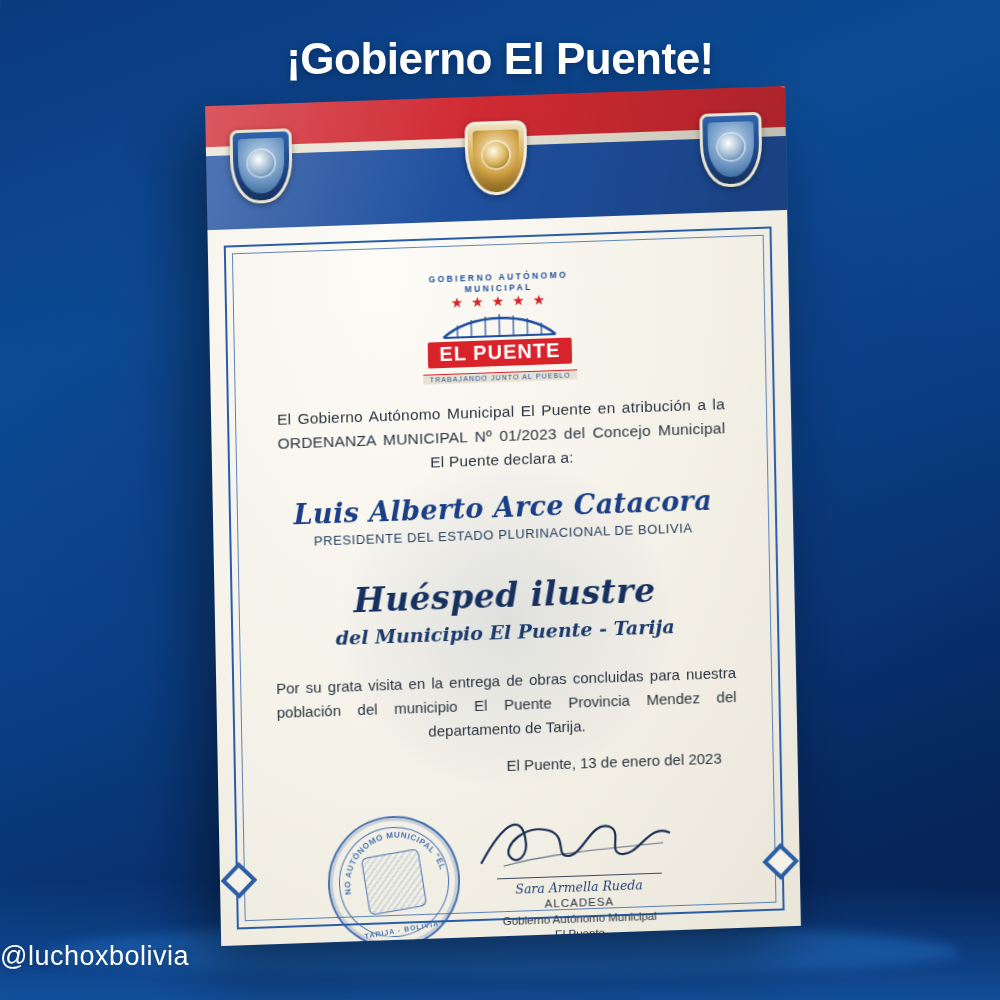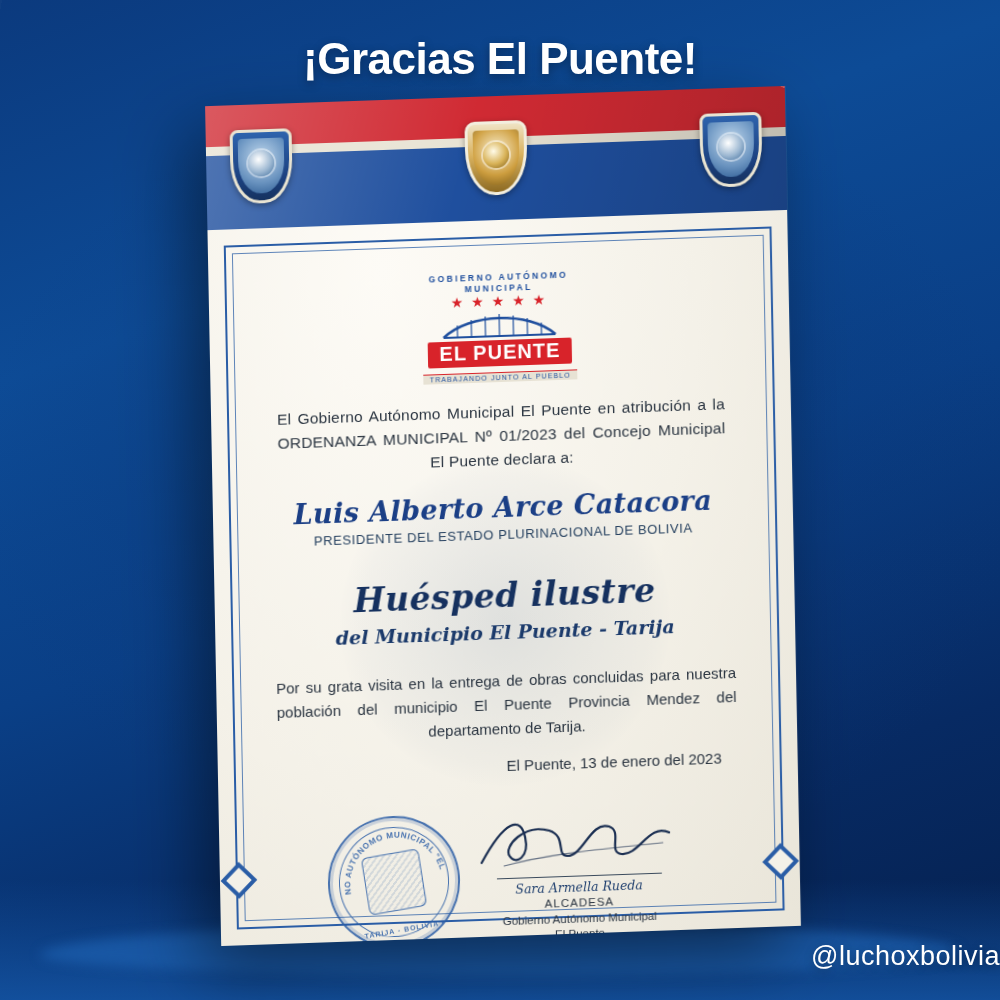--- a/index.html
+++ b/index.html
@@ -69,21 +69,21 @@
     font-weight: bold;
     letter-spacing: -0.5px;
     text-shadow: 0 3px 10px rgba(0,0,0,0.35);
     z-index: 6;
   }
 
   .handle {
     position: absolute;
     bottom: 28px;
     left: 0; right: 0;
-    text-align: right;
+    text-align: left;
     color: #ffffff;
     font-size: 27px;
     letter-spacing: 0.5px;
     text-shadow: 0 2px 8px rgba(0,0,0,0.35);
     z-index: 6;
   }
 
   
   .cert-wrap {
     position: absolute;
@@ -414,21 +414,21 @@
     line-height: 1.35;
   }
   .sig-line2 { letter-spacing: 1px; }
 </style>
 </head>
 <body>
 
 <div class="bg-texture"></div>
 <div class="bg-watermark"></div>
 
-<div class="headline">¡Gracias El Puente!</div>
+<div class="headline">¡Gobierno El Puente!</div>
 
 <div class="cert-wrap">
   <div class="cert">
 
     <div class="flag-band">
       <div class="sheen"></div>
       <div class="shields">
         <div class="shield left">
           <div class="plate"></div>
             <div class="inner"></div>

